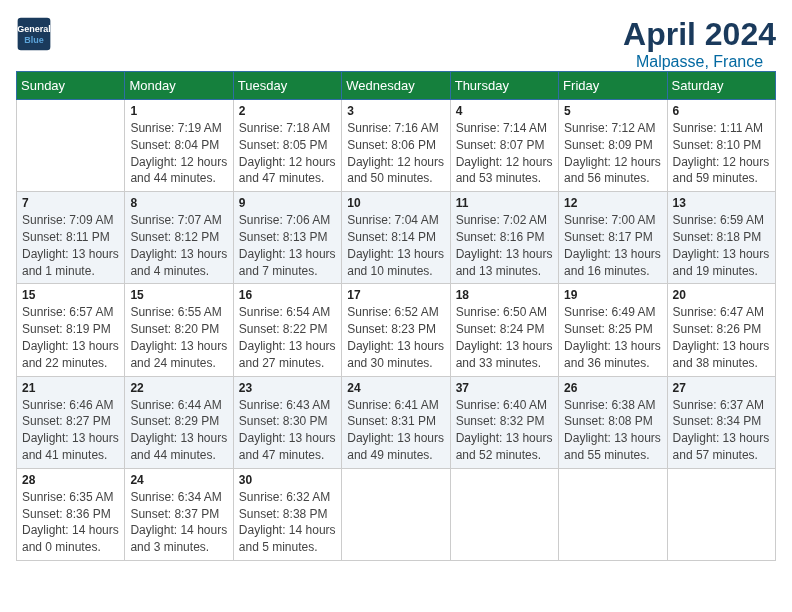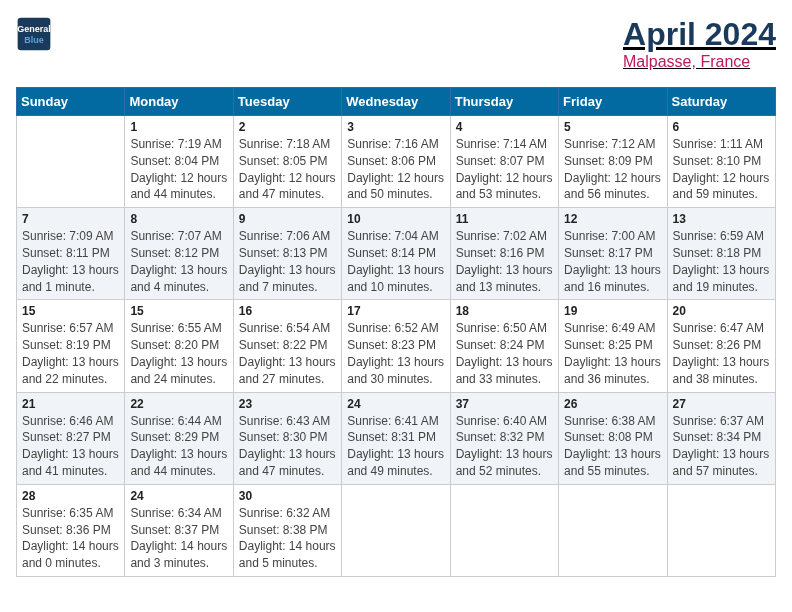--- a/index.html
+++ b/index.html
@@ -7,54 +7,53 @@
       font-family: Arial, sans-serif;
       background: #fff;
       width: 792px;
       min-height: 612px;
       padding: 16px;
     }
     .header {
       display: flex;
       justify-content: space-between;
       align-items: flex-start;
-      margin-bottom: 16px;
-      text-decoration: underline;
+      margin-bottom: 0;
     }
     .logo {
       display: flex;
       align-items: center;
       gap: 6px;
     }
     .logo-icon {
       width: 36px;
       height: 36px;
     }
     .title-block {
-      text-align: left;
+      text-align: center;
     }
     .month-title {
       font-size: 32px;
       font-weight: bold;
       color: #1a3a5c;
     }
     .location {
       font-size: 16px;
-      color: #be185d;
+      color: #0369a1;
     }
     table {
       width: 100%;
       border-collapse: collapse;
       table-layout: fixed;
     }
     thead tr th {
-      background-color: #0369a1;
+      background-color: #15803d;
       color: #fff;
       font-size: 13px;
-      font-weight: bold;
+      font-weight: normal;
       padding: 6px 4px;
       text-align: left;
       border: 1px solid #2e6da4;
     }
     tbody tr td {
       vertical-align: top;
       border: 1px solid #ccc;
       padding: 4px 5px;
       font-size: 10.5px;
       color: #333;

